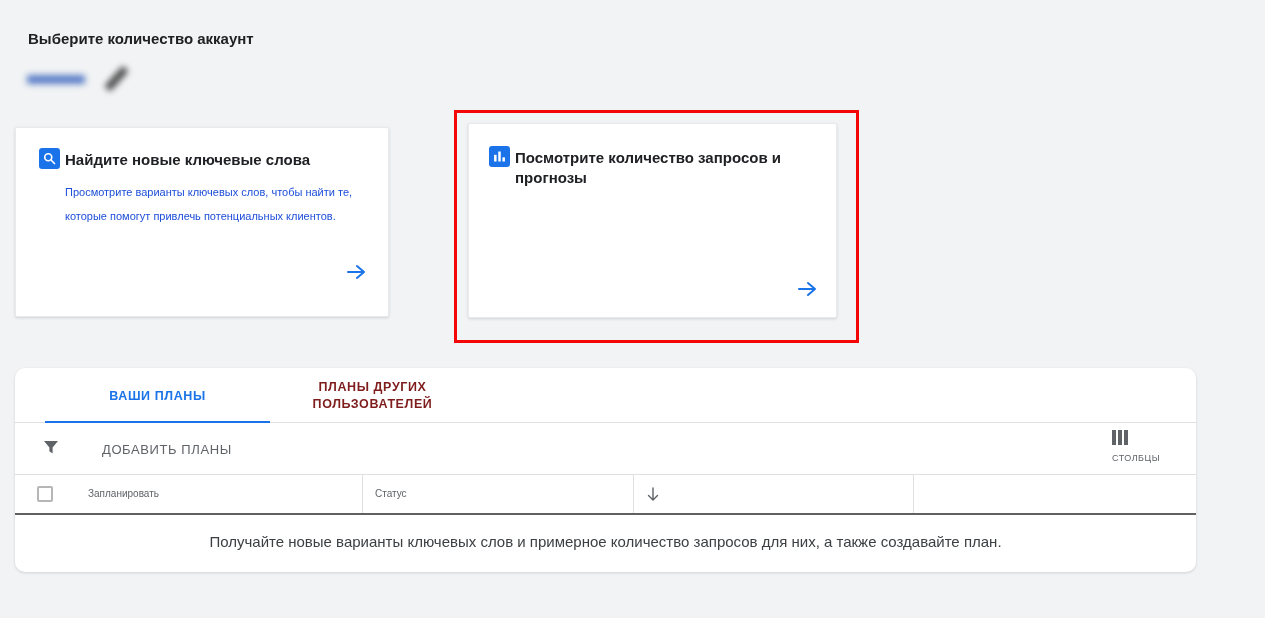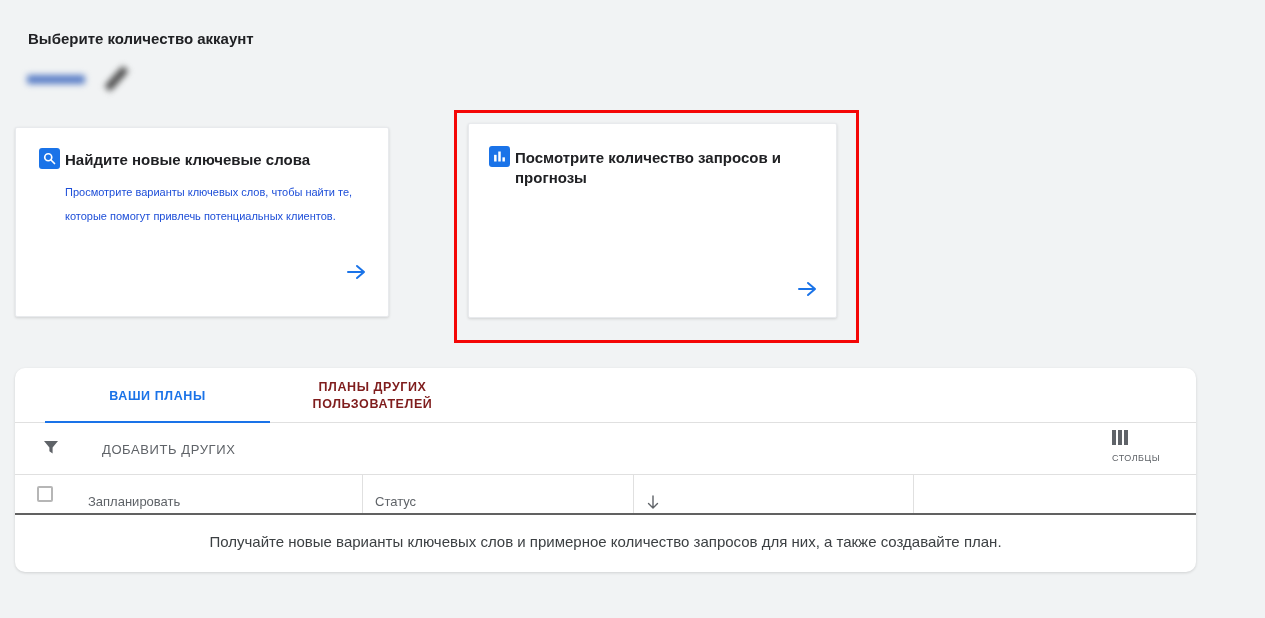--- a/index.html
+++ b/index.html
@@ -86,21 +86,21 @@
   }
   .columns-icon { display:inline-flex; gap:2px; height:15px; }
   .columns-icon span { width:4px; height:15px; background:#5f6368; display:block; }
   .columns-label {
     display:block; font-size:9px; color:#5f6368; letter-spacing:0.5px; margin-top:4px;
   }
   .header-row {
     position:relative; height:40px; border-bottom:2px solid #616161;
   }
   .th {
-    position:absolute; top:8px; height:38px; line-height:38px; font-size:13px;
+    position:absolute; top:0; height:38px; line-height:38px; font-size:10px;
     color:#5f6368; cursor:pointer; white-space:nowrap;
   }
   .th-checkbox { position:absolute; left:22px; top:11px; width:16px; height:16px;
     border:2px solid #b6b6b6; border-radius:2px; background:#fff; cursor:pointer; }
   .th-1 { left:73px; }
   .th-2 { left:360px; }
   .th-3 { left:632px; color:#202124; font-weight:700; display:flex; align-items:center; gap:10px; }
   .th-4 { left:910px; }
   .v-divider { position:absolute; top:0; width:1px; height:38px; background:#e0e0e0; }
   .vd-1 { left:347px; } .vd-2 { left:618px; } .vd-3 { left:898px; }
@@ -160,21 +160,21 @@
     <div class="tab tab-inactive">ПЛАНЫ ДРУГИХ ПОЛЬЗОВАТЕЛЕЙ</div>
     <div class="tab-underline"></div>
   </div>
 
   <div class="filter-row">
     <span class="funnel-icon">
       <svg width="16" height="15" viewBox="0 0 16 15">
         <path d="M1 1h14L9.6 7.5v6L6.4 11.2V7.5Z" fill="#5f6368"></path>
       </svg>
     </span>
-    <span class="filter-label">ДОБАВИТЬ ДРУГИХ</span>
+    <span class="filter-label">ДОБАВИТЬ ПЛАНЫ</span>
     <div class="columns-btn">
       <span class="columns-icon">
           <span></span>
           <span></span>
           <span></span>
         </span>
       <span class="columns-label">СТОЛБЦЫ</span>
     </div>
   </div>
 

